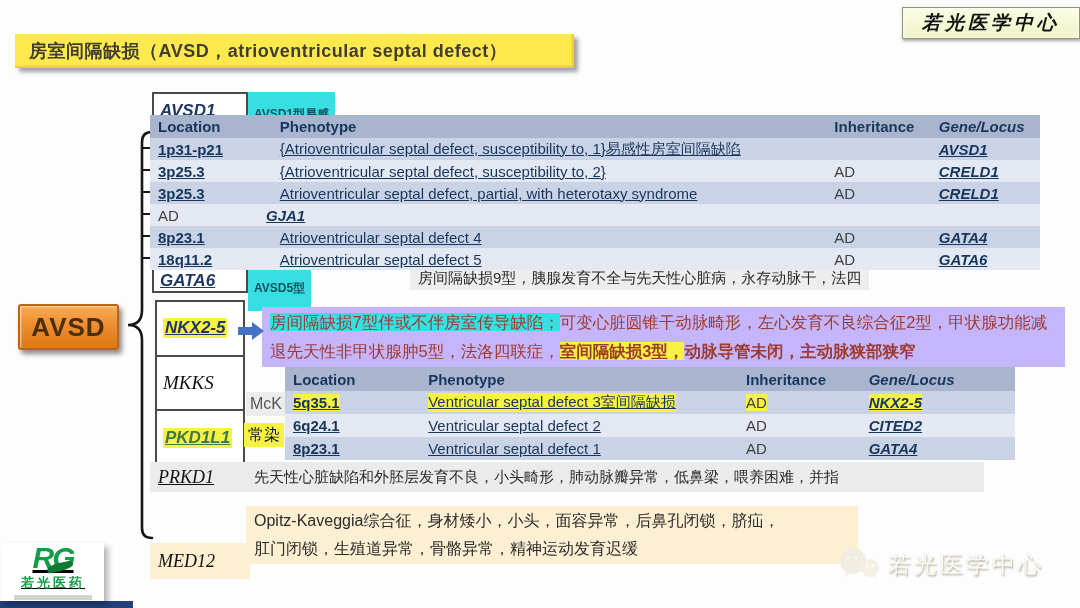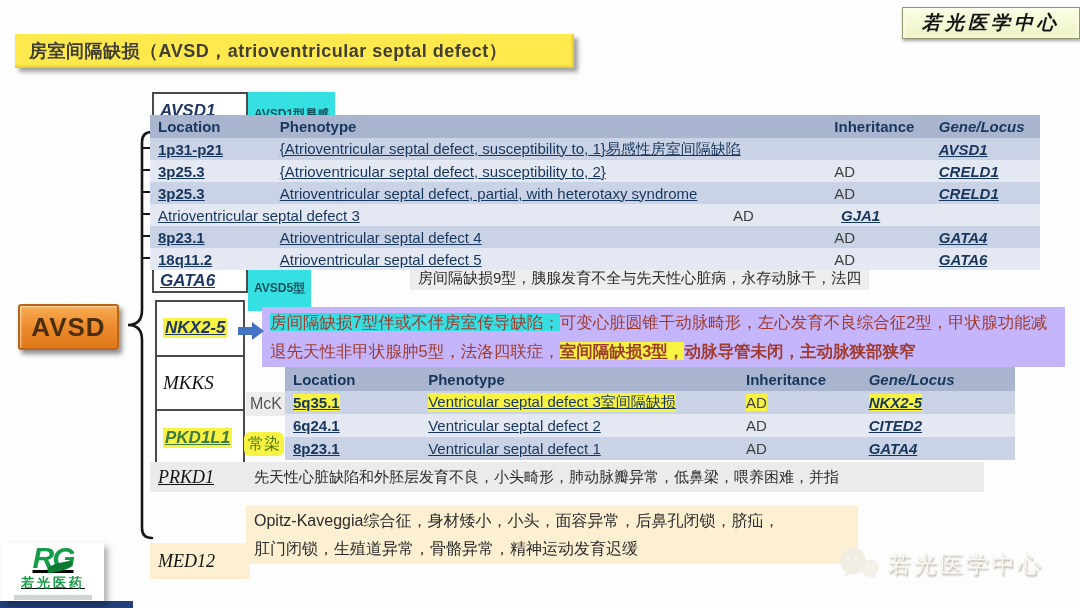--- a/index.html
+++ b/index.html
@@ -86,21 +86,21 @@
 
   .arrow-blue{left:238px;top:322px;z-index:3;}
 
   .nkx-desc{left:262px;top:307px;width:803px;height:60px;background:#c4b5fd;z-index:2;
     font-size:16.5px;line-height:29px;color:#9e3a2e;padding:1px 8px;box-sizing:border-box;}
   .nkx-desc .seg-cyan{background:#36dfe2;}
   .nkx-desc .seg-bold{font-weight:bold;}
 
   .frag{z-index:2;font-size:16px;display:flex;align-items:center;padding:0 4px;}
   .frag-mck{left:246px;top:392px;height:24px;background:#ececec;color:#555;}
-  .frag-chang{left:244px;top:432px;height:24px;background:#f8f243;color:#4d7c0f;border-radius:6px;}
+  .frag-chang{left:244px;top:423px;height:24px;background:#f8f243;color:#0f172a;}
 
   
   .label-plate{z-index:2;display:flex;align-items:center;padding-left:8px;}
   .prkd1-label{left:150px;top:462px;width:92px;height:30px;background:#ebebeb;}
   .prkd1-desc{left:246px;top:462px;width:722px;height:30px;background:#ebebeb;}
   .med12-label{left:150px;top:512px;width:92px;height:36px;background:#fcefd2;margin-top:31px;}
   .med12-desc{left:246px;top:506px;width:612px;height:58px;background:#fcefd2;color:#2b2b2b;
     font-size:16px;line-height:28px;padding:1px 8px;box-sizing:border-box;z-index:2;}
 
   
@@ -195,23 +195,20 @@
           <span class="phe">Atrioventricular septal defect, partial, with heterotaxy syndrome</span>
         </div>
       <div class="td c3">
           <span class="inh">AD</span>
         </div>
       <div class="td c4">
           <span class="gene">CRELD1</span>
         </div>
     </div>
     <div class="tr r-light">
-      <div class="td c2">
-          <span class="phe">Atrioventricular septal defect 3</span>
-        </div>
       <div class="td c3">
           <span class="inh">AD</span>
         </div>
       <div class="td c4">
           <span class="gene">GJA1</span>
         </div>
     </div>
     <div class="tr r-dark">
       <div class="td c1">
           <span class="loc">8p23.1</span>

